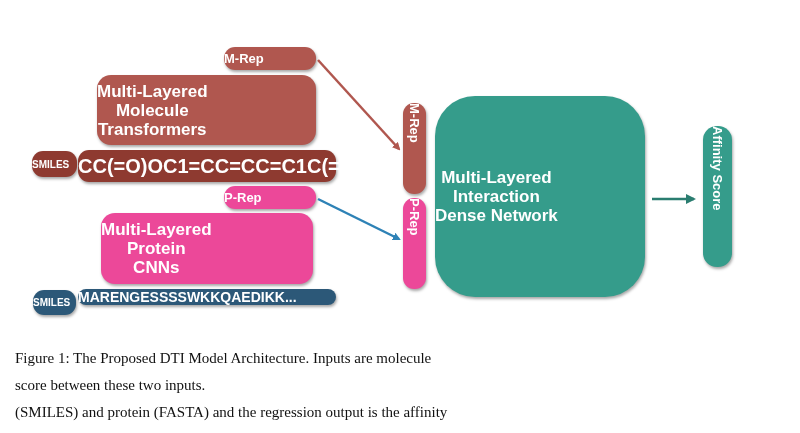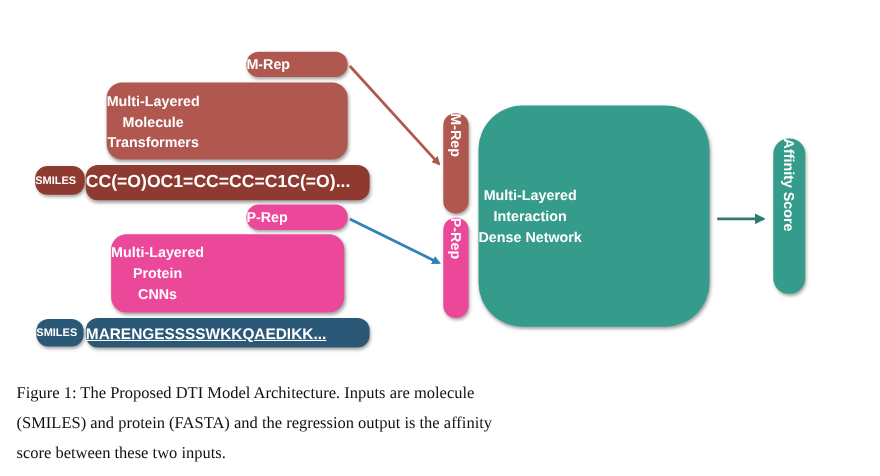--- a/index.html
+++ b/index.html
@@ -3,56 +3,56 @@
 <meta charset="utf-8">
 <style>
   html, body { margin: 0; padding: 0; background: #ffffff; }
   body { width: 800px; height: 433px; position: relative; overflow: hidden; font-family: "Liberation Sans", sans-serif; }
   .box { position: absolute; display: flex; align-items: center; text-align: center; color: #ffffff; font-weight: bold; box-shadow: 1px 2px 3px rgba(0,0,0,0.35); box-sizing: border-box; }
   .red { background: #b0574f; }
   .darkred { background: #8e3a30; }
   .blue { background: #ec4899; }
   .darkblue { background: #2c5878; }
   .teal { background: #359c8b; }
-  .ml { line-height: 19px; font-size: 13px; white-space: pre-line; }
+  .ml { line-height: 19px; font-size: 17px; white-space: pre-line; }
   .vert { writing-mode: vertical-rl; font-size: 13px; }
   svg.arrows { position: absolute; left: 0; top: 0; width: 800px; height: 340px; pointer-events: none; }
   .caption { position: absolute; left: 15px; top: 345px; width: 770px; font-family: Liberation Serif, serif; font-size: 15px; line-height: 27px; color: #111; }
   .caption span { display: block; white-space: nowrap; }
 </style>
 </head>
 <body>
 
 <div class="box red" style="left:224px; top:47px; width:92px; height:23px; border-radius:11px; font-size:13px;">
   <span>M-Rep</span>
 </div>
 <div class="box red ml" style="left:97px; top:75px; width:219px; height:70px; border-radius:14px;">
   <span>Multi-Layered
 Molecule
 Transformers</span>
 </div>
 <div class="box darkred" style="left:32px; top:151px; width:45px; height:26px; border-radius:11px; font-size:10px;">
   <span>SMILES</span>
 </div>
-<div class="box darkred" style="left:78px; top:150px; width:258px; height:32px; border-radius:11px; font-size:16px;">
+<div class="box darkred" style="left:78px; top:150px; width:258px; height:32px; border-radius:11px; font-size:20px;">
   <span>CC(=O)OC1=CC=CC=C1C(=O)...</span>
 </div>
 
 <div class="box blue" style="left:224px; top:186px; width:92px; height:23px; border-radius:11px; font-size:13px;">
   <span>P-Rep</span>
 </div>
 <div class="box blue ml" style="left:101px; top:213px; width:212px; height:71px; border-radius:14px;">
   <span>Multi-Layered
 Protein
 CNNs</span>
 </div>
 <div class="box darkblue" style="left:33px; top:290px; width:43px; height:25px; border-radius:11px; font-size:10px;">
   <span>SMILES</span>
 </div>
-<div class="box darkblue" style="left:78px; top:289px; width:258px; height:27px; border-radius:11px; font-size:14px;text-decoration:underline;">
+<div class="box darkblue" style="left:78px; top:289px; width:258px; height:16px; border-radius:11px; font-size:14px;">
   <span>MARENGESSSSWKKQAEDIKK...</span>
 </div>
 
 <div class="box red vert" style="left:403px; top:103px; width:23px; height:91px; border-radius:11px;">
   <span>M-Rep</span>
 </div>
 <div class="box blue vert" style="left:403px; top:198px; width:23px; height:91px; border-radius:11px;">
   <span>P-Rep</span>
 </div>
 
@@ -78,15 +78,15 @@
       <path d="M0,0 L10,5 L0,10 z" fill="#2a7d70"></path>
     </marker>
   </defs>
   <line x1="318" y1="60" x2="399" y2="149" stroke="#b0574f" stroke-width="2.5" marker-end="url(#ah-red)"></line>
   <line x1="318" y1="199" x2="399" y2="239" stroke="#2e82b6" stroke-width="2.5" marker-end="url(#ah-blue)"></line>
   <line x1="652" y1="199" x2="694" y2="199" stroke="#2a7d70" stroke-width="2.5" marker-end="url(#ah-teal)"></line>
 </svg>
 
 <div class="caption">
   <span>Figure 1:  The Proposed DTI Model Architecture.  Inputs are molecule</span>
+  <span>score between these two inputs.</span>
   <span>(SMILES) and protein (FASTA) and the regression output is the affinity</span>
-  <span>score between these two inputs.</span>
 </div>
 
 </body></html>

